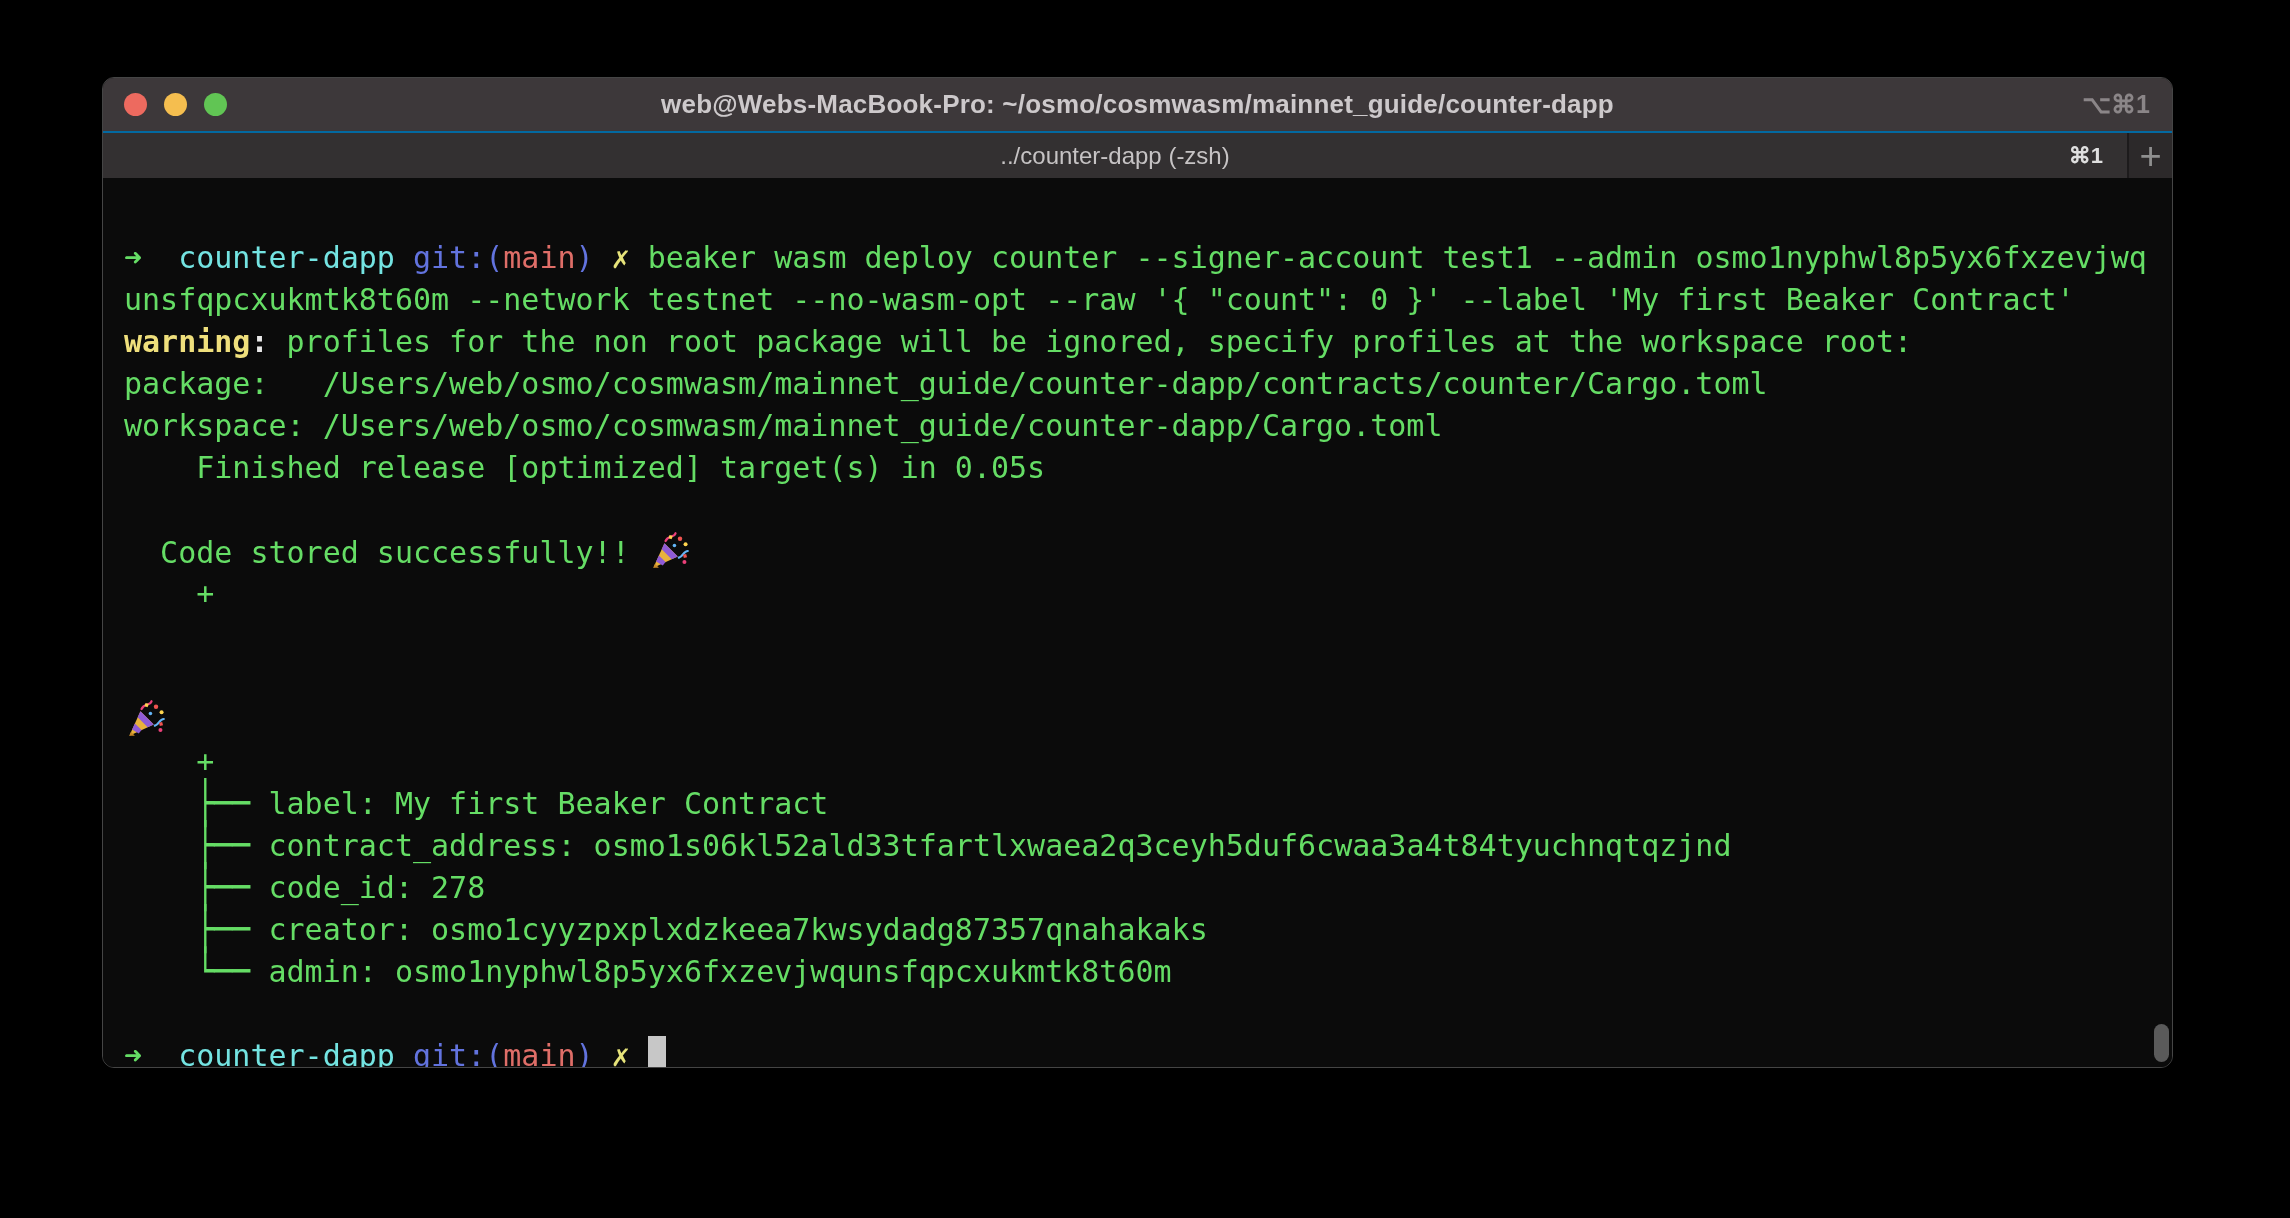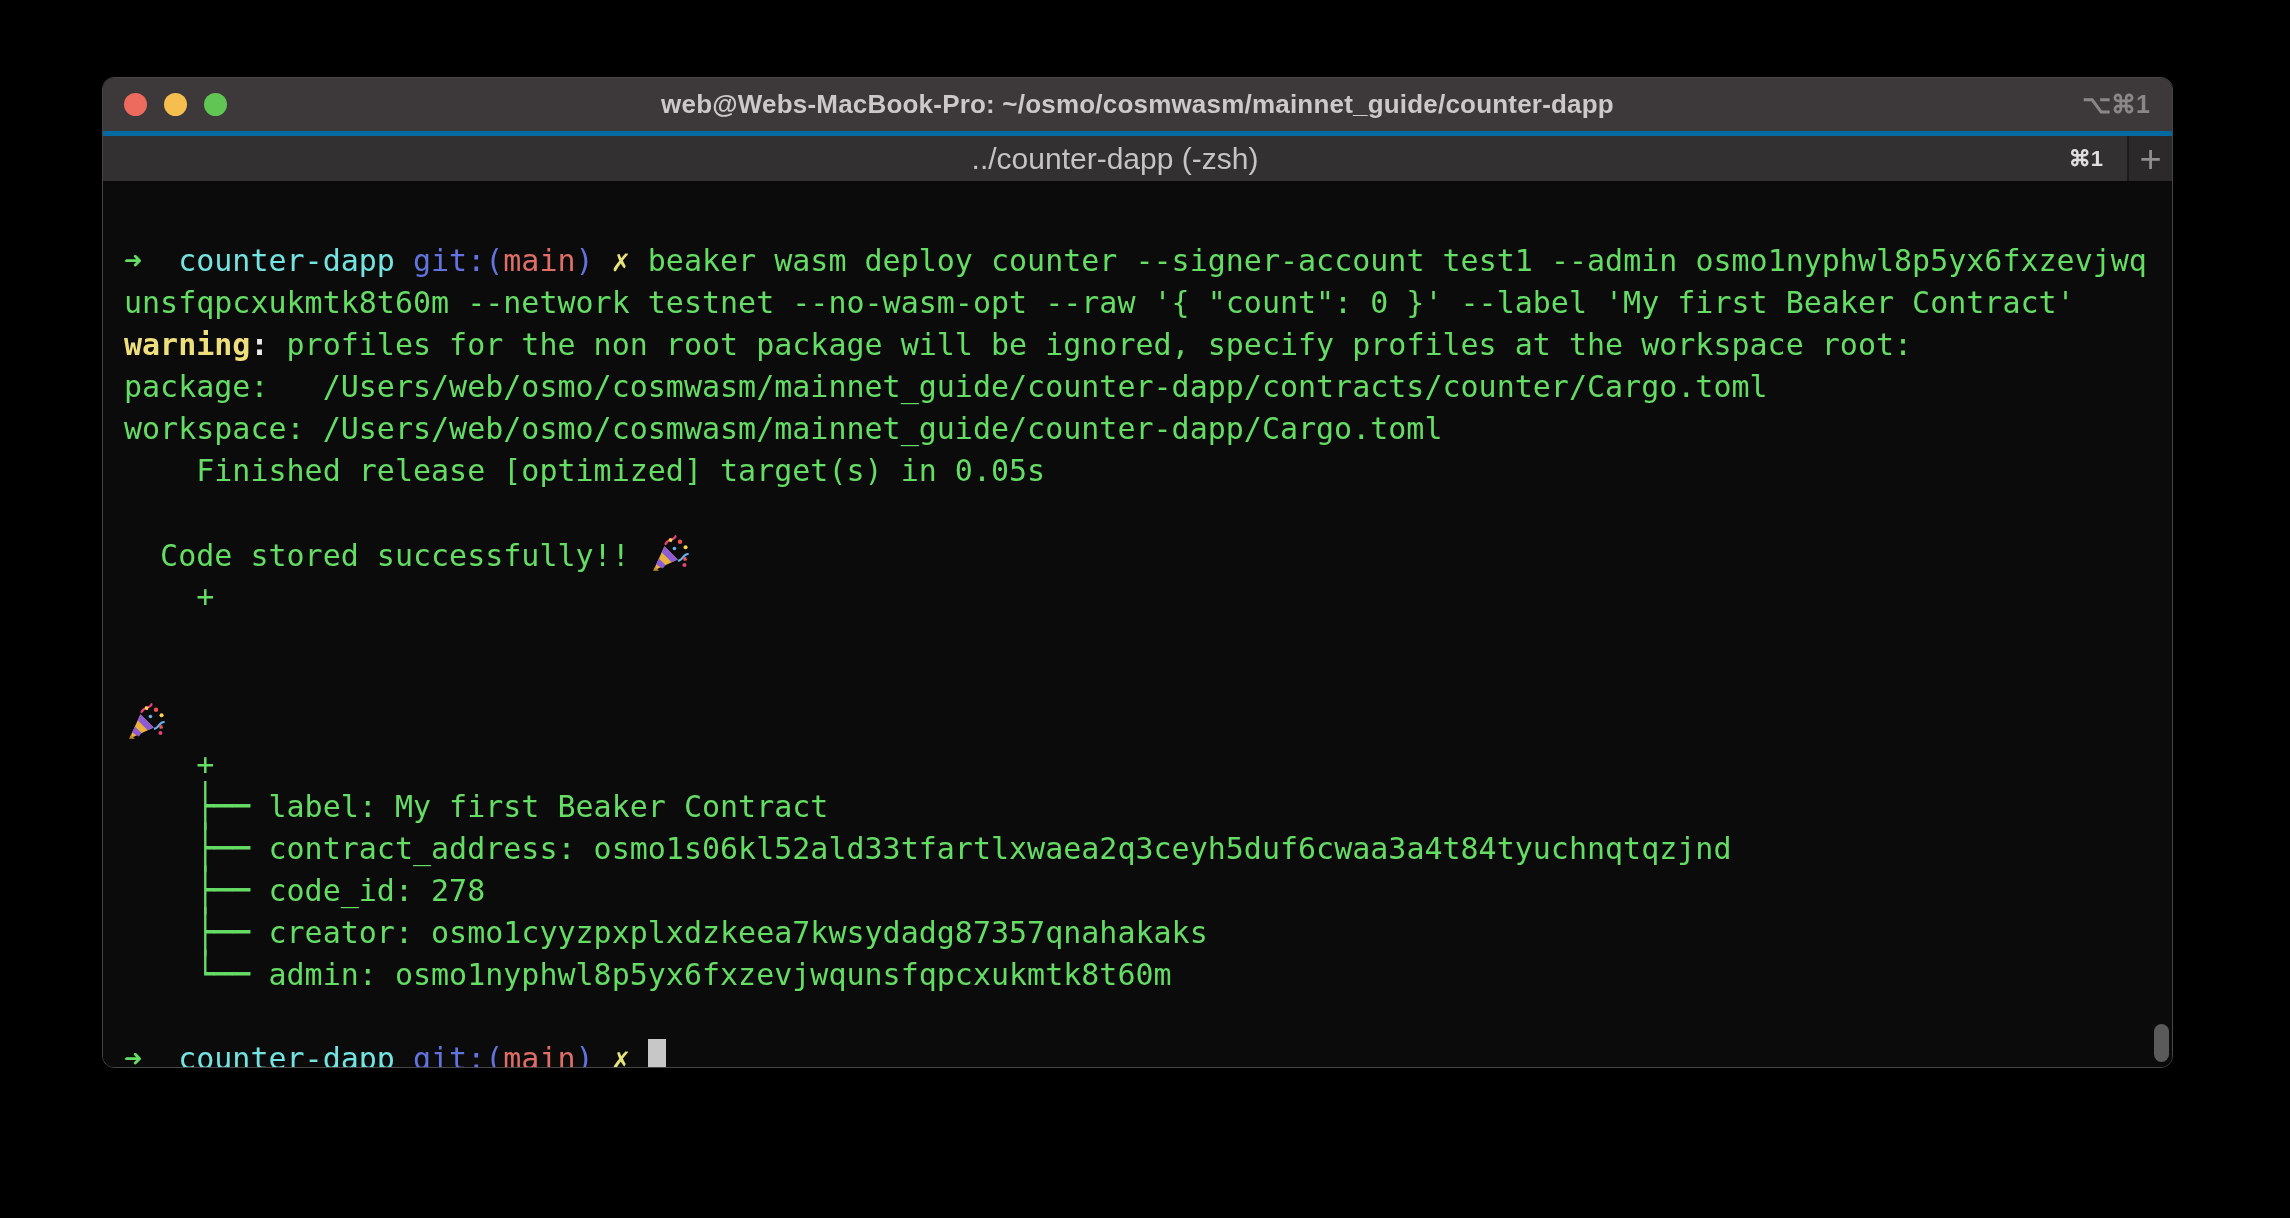--- a/index.html
+++ b/index.html
@@ -16,21 +16,21 @@
     background:var(--terminal_bg,#0b0b0b);
     border:1px solid #454545;
     box-sizing:border-box;
     display:flex;flex-direction:column;
   }
   .titlebar{
     height:53px;flex:0 0 53px;
     background:var(--titlebar_bg,#3d383a);
     position:relative;
     display:flex;align-items:center;justify-content:center;
-    border-bottom:5px solid #0369a1;
+    border-bottom:2px solid #0369a1;
   }
   .traffic{position:absolute;left:21px;top:0;height:100%;display:flex;align-items:center;gap:17px;}
   .light{width:23px;height:23px;border-radius:50%;}
   .light.red{background:var(--traffic_red,#ed6a5f);}
   .light.yellow{background:var(--traffic_yellow,#f5be4f);}
   .light.green{background:var(--traffic_green,#61c554);}
   .win-title{
     color:var(--title_text,#cdc9cb);font-size:26px;font-weight:bold;letter-spacing:.2px;
   }
   .win-shortcut{
@@ -39,21 +39,21 @@
   }
   .tabbar{
     height:45px;flex:0 0 45px;
     background:var(--tabbar_bg,#333031);
     display:flex;align-items:stretch;
   }
   .tab{
     flex:1 1 auto;position:relative;
     display:flex;align-items:center;justify-content:center;
   }
-  .tab-title{color:var(--tab_text,#c6c3c4);font-size:30px;}
+  .tab-title{color:var(--tab_text,#c6c3c4);font-size:24px;}
   .tab-shortcut{
     position:absolute;right:24px;top:0;height:100%;display:flex;align-items:center;
     color:var(--shortcut_bright,#dfdfdf);font-size:22px;font-weight:bold;
   }
   .tab-divider{flex:0 0 2px;background:var(--divider,#1d1b1c);}
   .newtab{
     flex:0 0 43px;background:var(--tab_plus_bg,#2c292a);
     display:flex;align-items:center;justify-content:center;
     color:#8f8f8f;font-size:38px;font-weight:200;line-height:1;
   }

